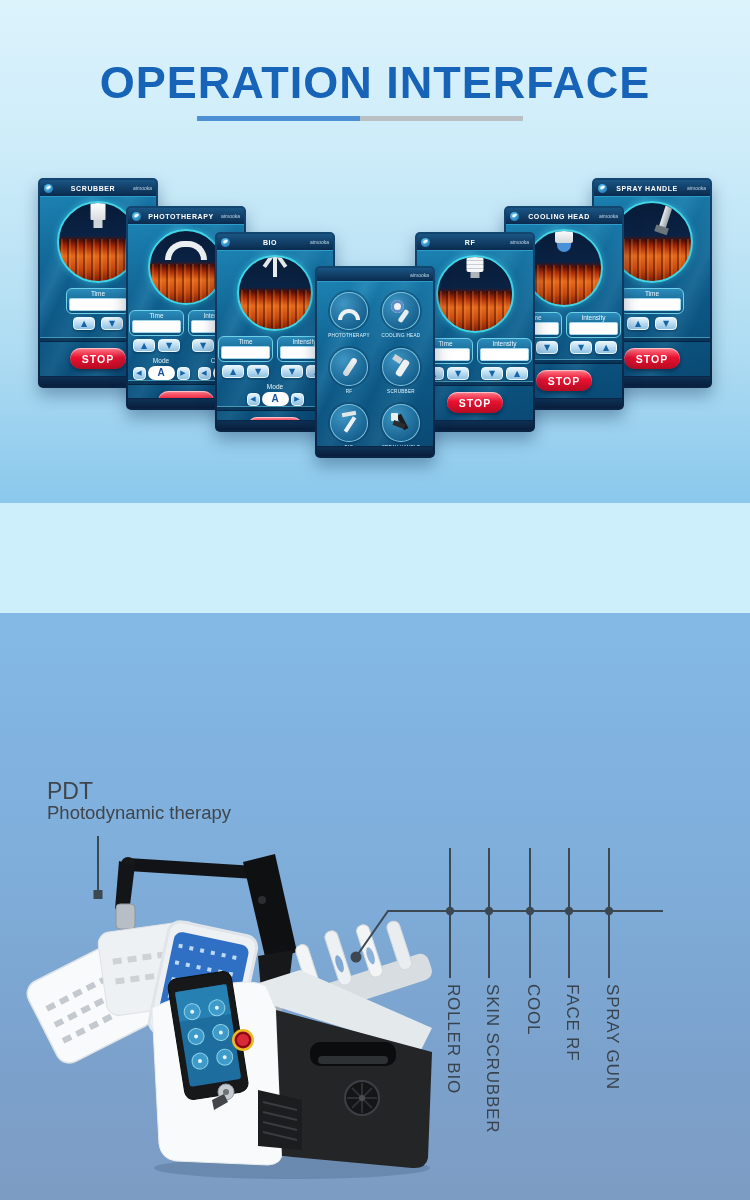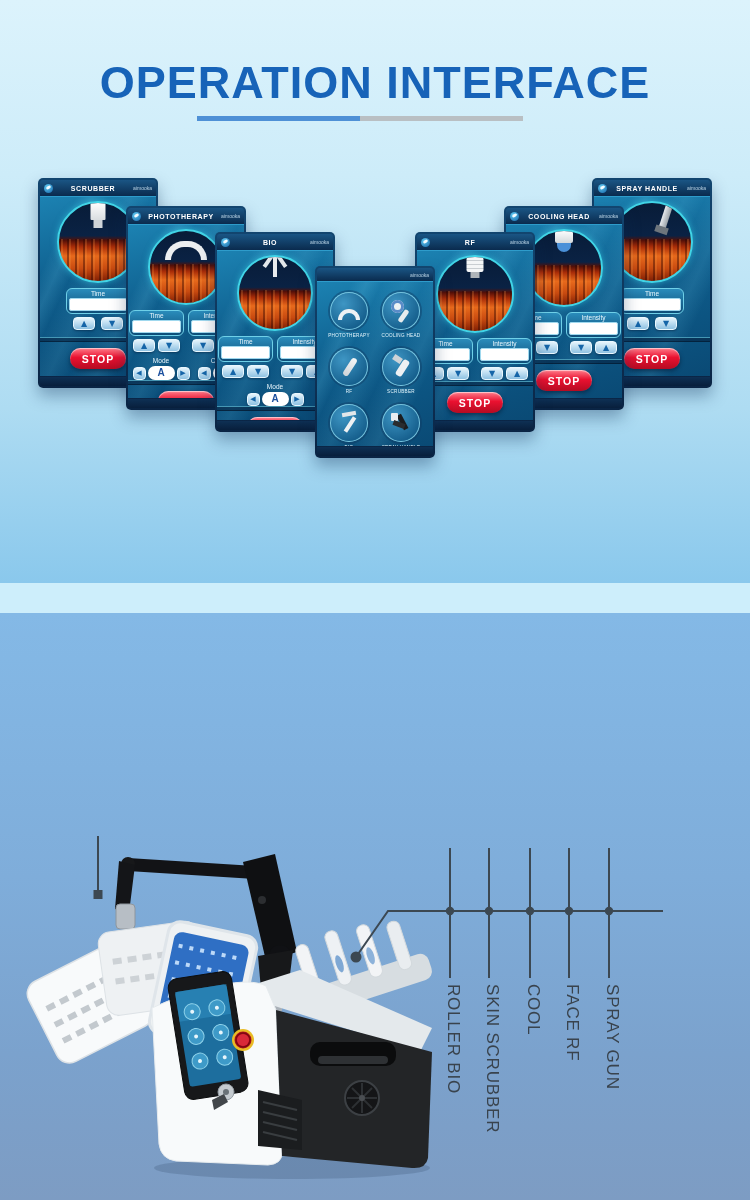--- a/index.html
+++ b/index.html
@@ -1,20 +1,20 @@
 <!DOCTYPE html>
 <html><head>
 <meta charset="utf-8">
 <style>
   * { margin:0; padding:0; box-sizing:border-box; }
   body { font-family:"Liberation Sans", sans-serif; background:#888; }
   .page { position:relative; width:750px; height:1200px; overflow:hidden; margin:0 auto; background:#cdeefb; }
 
   
-  .sec1 { position:absolute; left:0; top:0; width:750px; height:583px;
+  .sec1 { position:absolute; left:0; top:0; width:750px; height:503px;
           background:linear-gradient(180deg,#dcf3fc 0%,#cdecf9 30%,#aedcf2 70%,#8ac8ec 100%); }
   .sec1-title { position:absolute; left:0; top:57px; width:750px; text-align:center;
           font-size:45px; font-weight:bold; color:#1763b8; letter-spacing:1px; }
   .sec1-underline { position:absolute; left:197px; top:116px; width:326px; height:5px;
           background:linear-gradient(90deg,#4e90d6 0 50%,#b9bfc3 50% 100%); }
 
   
   .screen { position:absolute; display:flex; flex-direction:column;
             background:linear-gradient(180deg,#12456f,#0a2444); border-radius:5px; padding:2px;
             box-shadow:0 8px 16px rgba(8,40,80,.35); }
@@ -608,20 +608,24 @@
         <circle cx="243" cy="1040" r="7" fill="none" stroke="#7c0a12" stroke-width="1.5"></circle>
       </g>
 
       <g>
         <circle cx="226" cy="1092" r="8" fill="#c5cbd0" stroke="#959da4"></circle>
         <circle cx="226" cy="1092" r="3" fill="#6a7278"></circle>
         <polygon points="212,1100 224,1094 228,1102 214,1110" fill="#42464a"></polygon>
       </g>
     </svg>
 
+    <div class="pdt-block">
+      <div class="pdt-title">PDT</div>
+      <div class="pdt-sub">Photodynamic therapy</div>
+    </div>
 
     <svg class="layer" width="750" height="587" viewBox="0 613 750 587" style="pointer-events:none">
       <g stroke="#3c4852" stroke-width="2" fill="#3c4852">
         <line x1="98" y1="836" x2="98" y2="893"></line>
         <rect x="94.5" y="891" width="7" height="7"></rect>
         <path d="M356 957 L388 911 L663 911" fill="none"></path>
         <circle cx="356" cy="957" r="4.5"></circle>
         <line x1="450" y1="848" x2="450" y2="978"></line>
         <line x1="489" y1="848" x2="489" y2="978"></line>
         <line x1="530" y1="848" x2="530" y2="978"></line>

